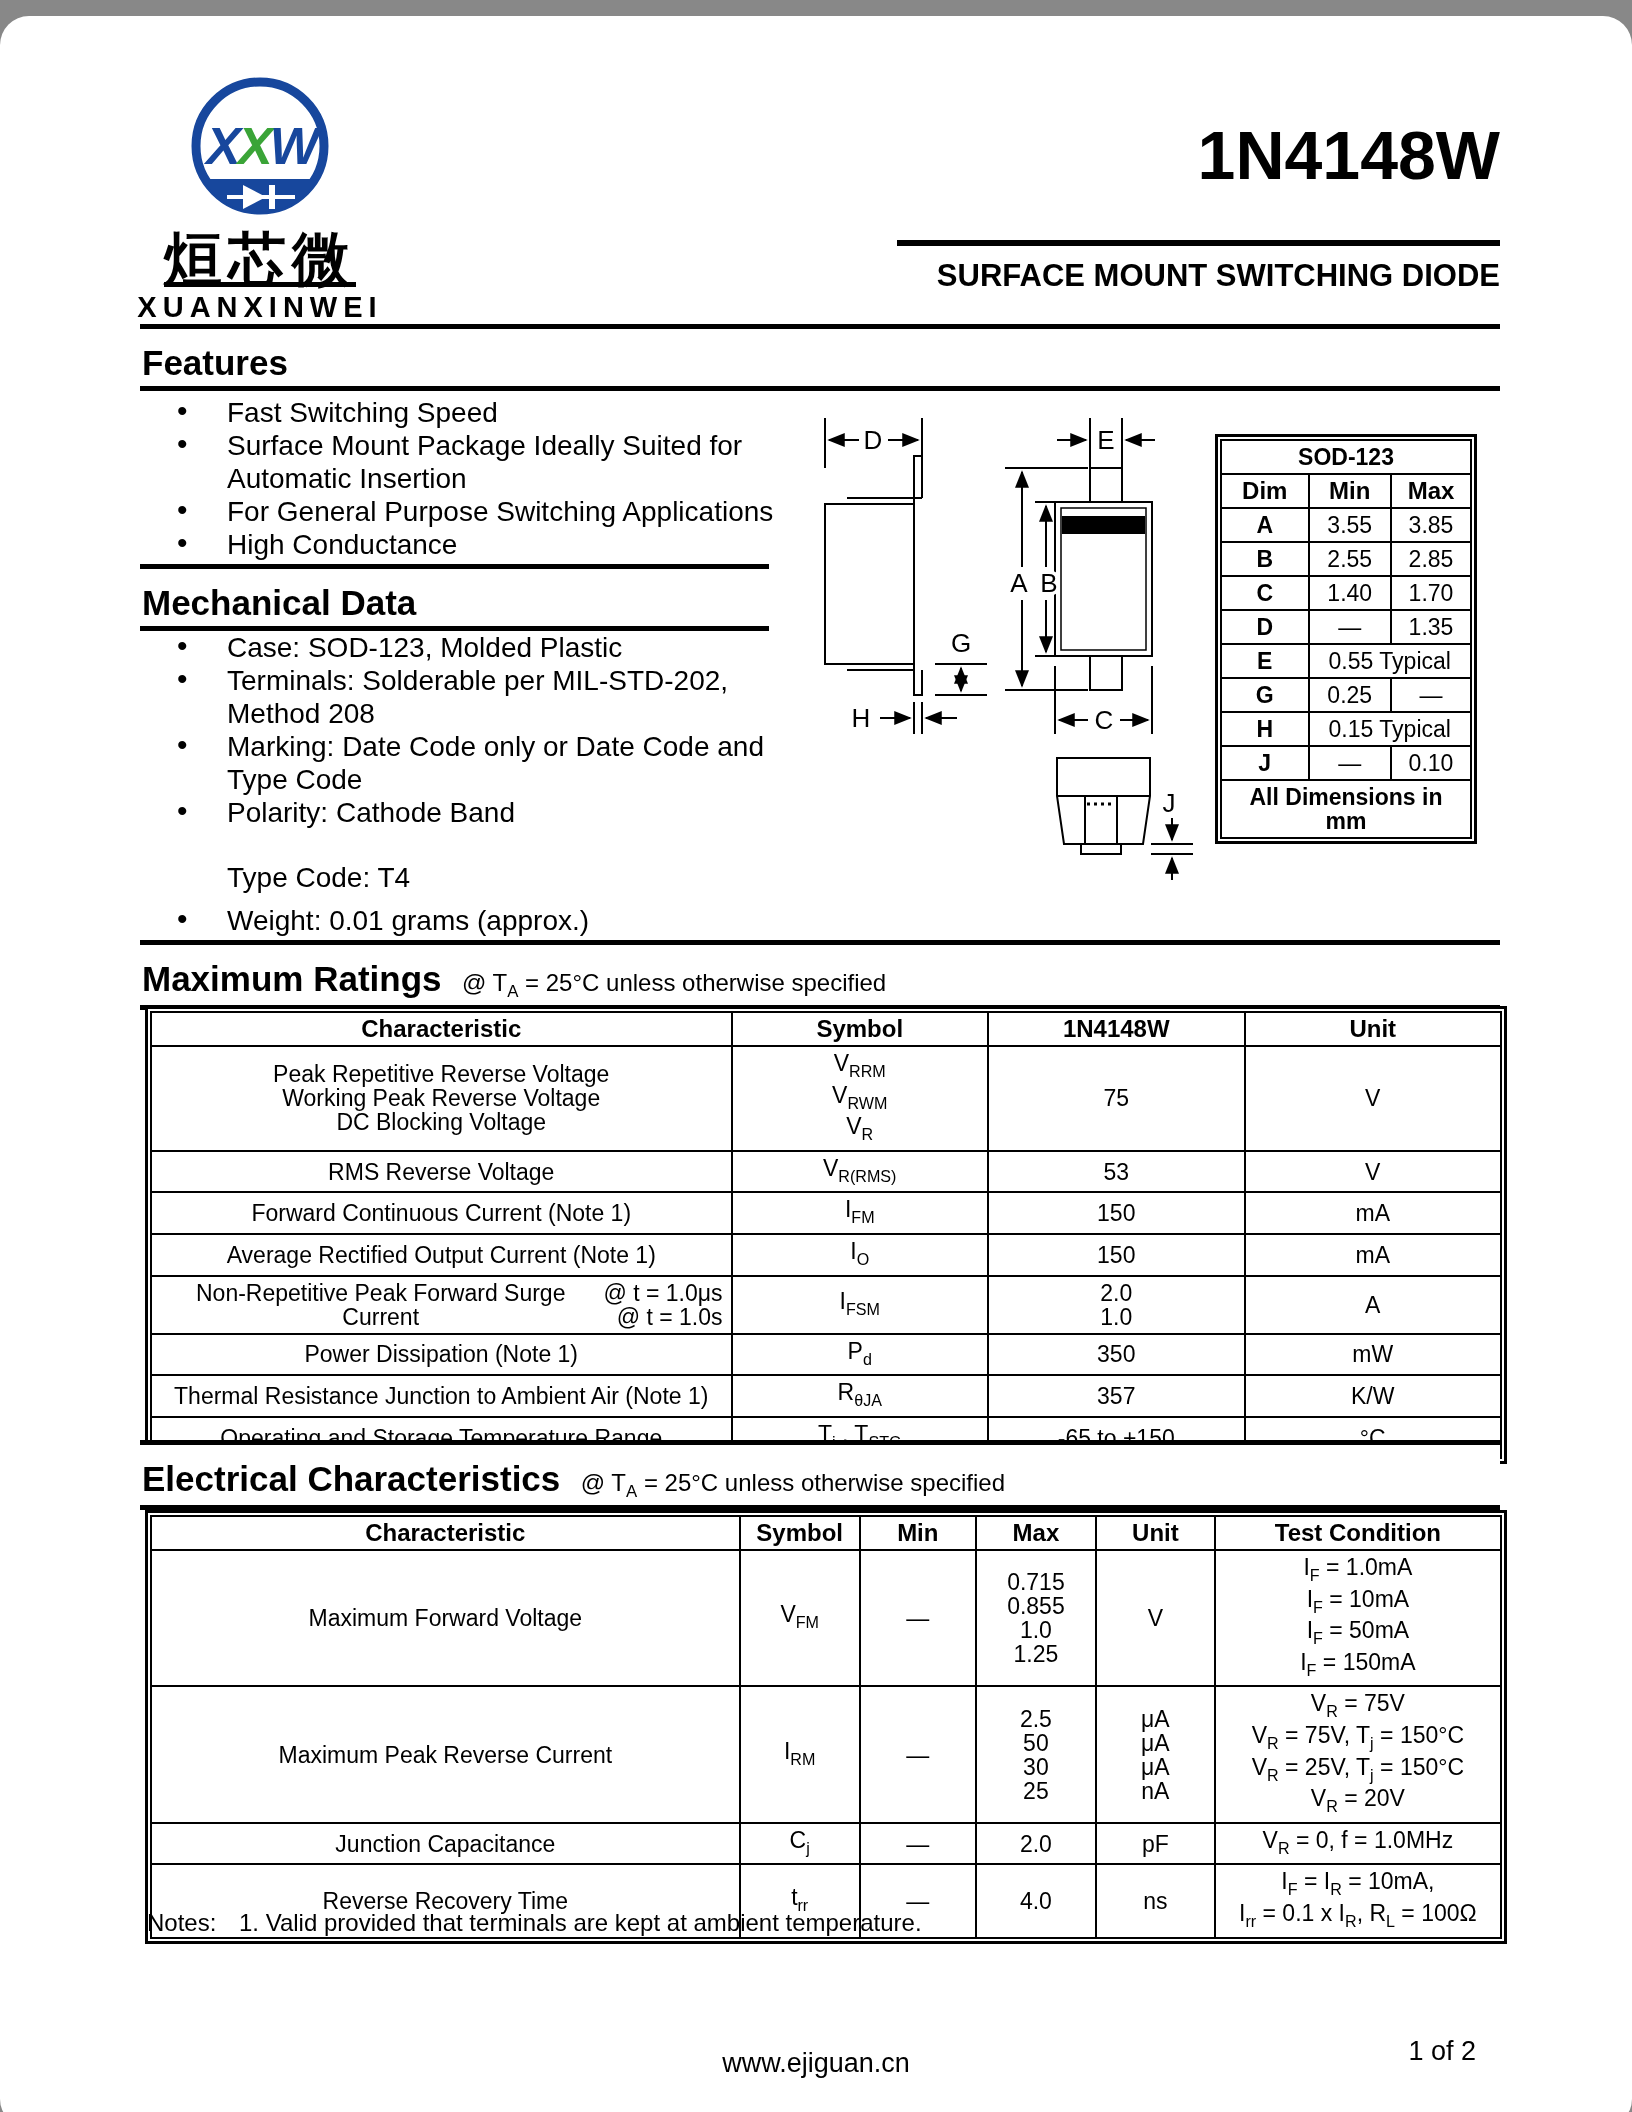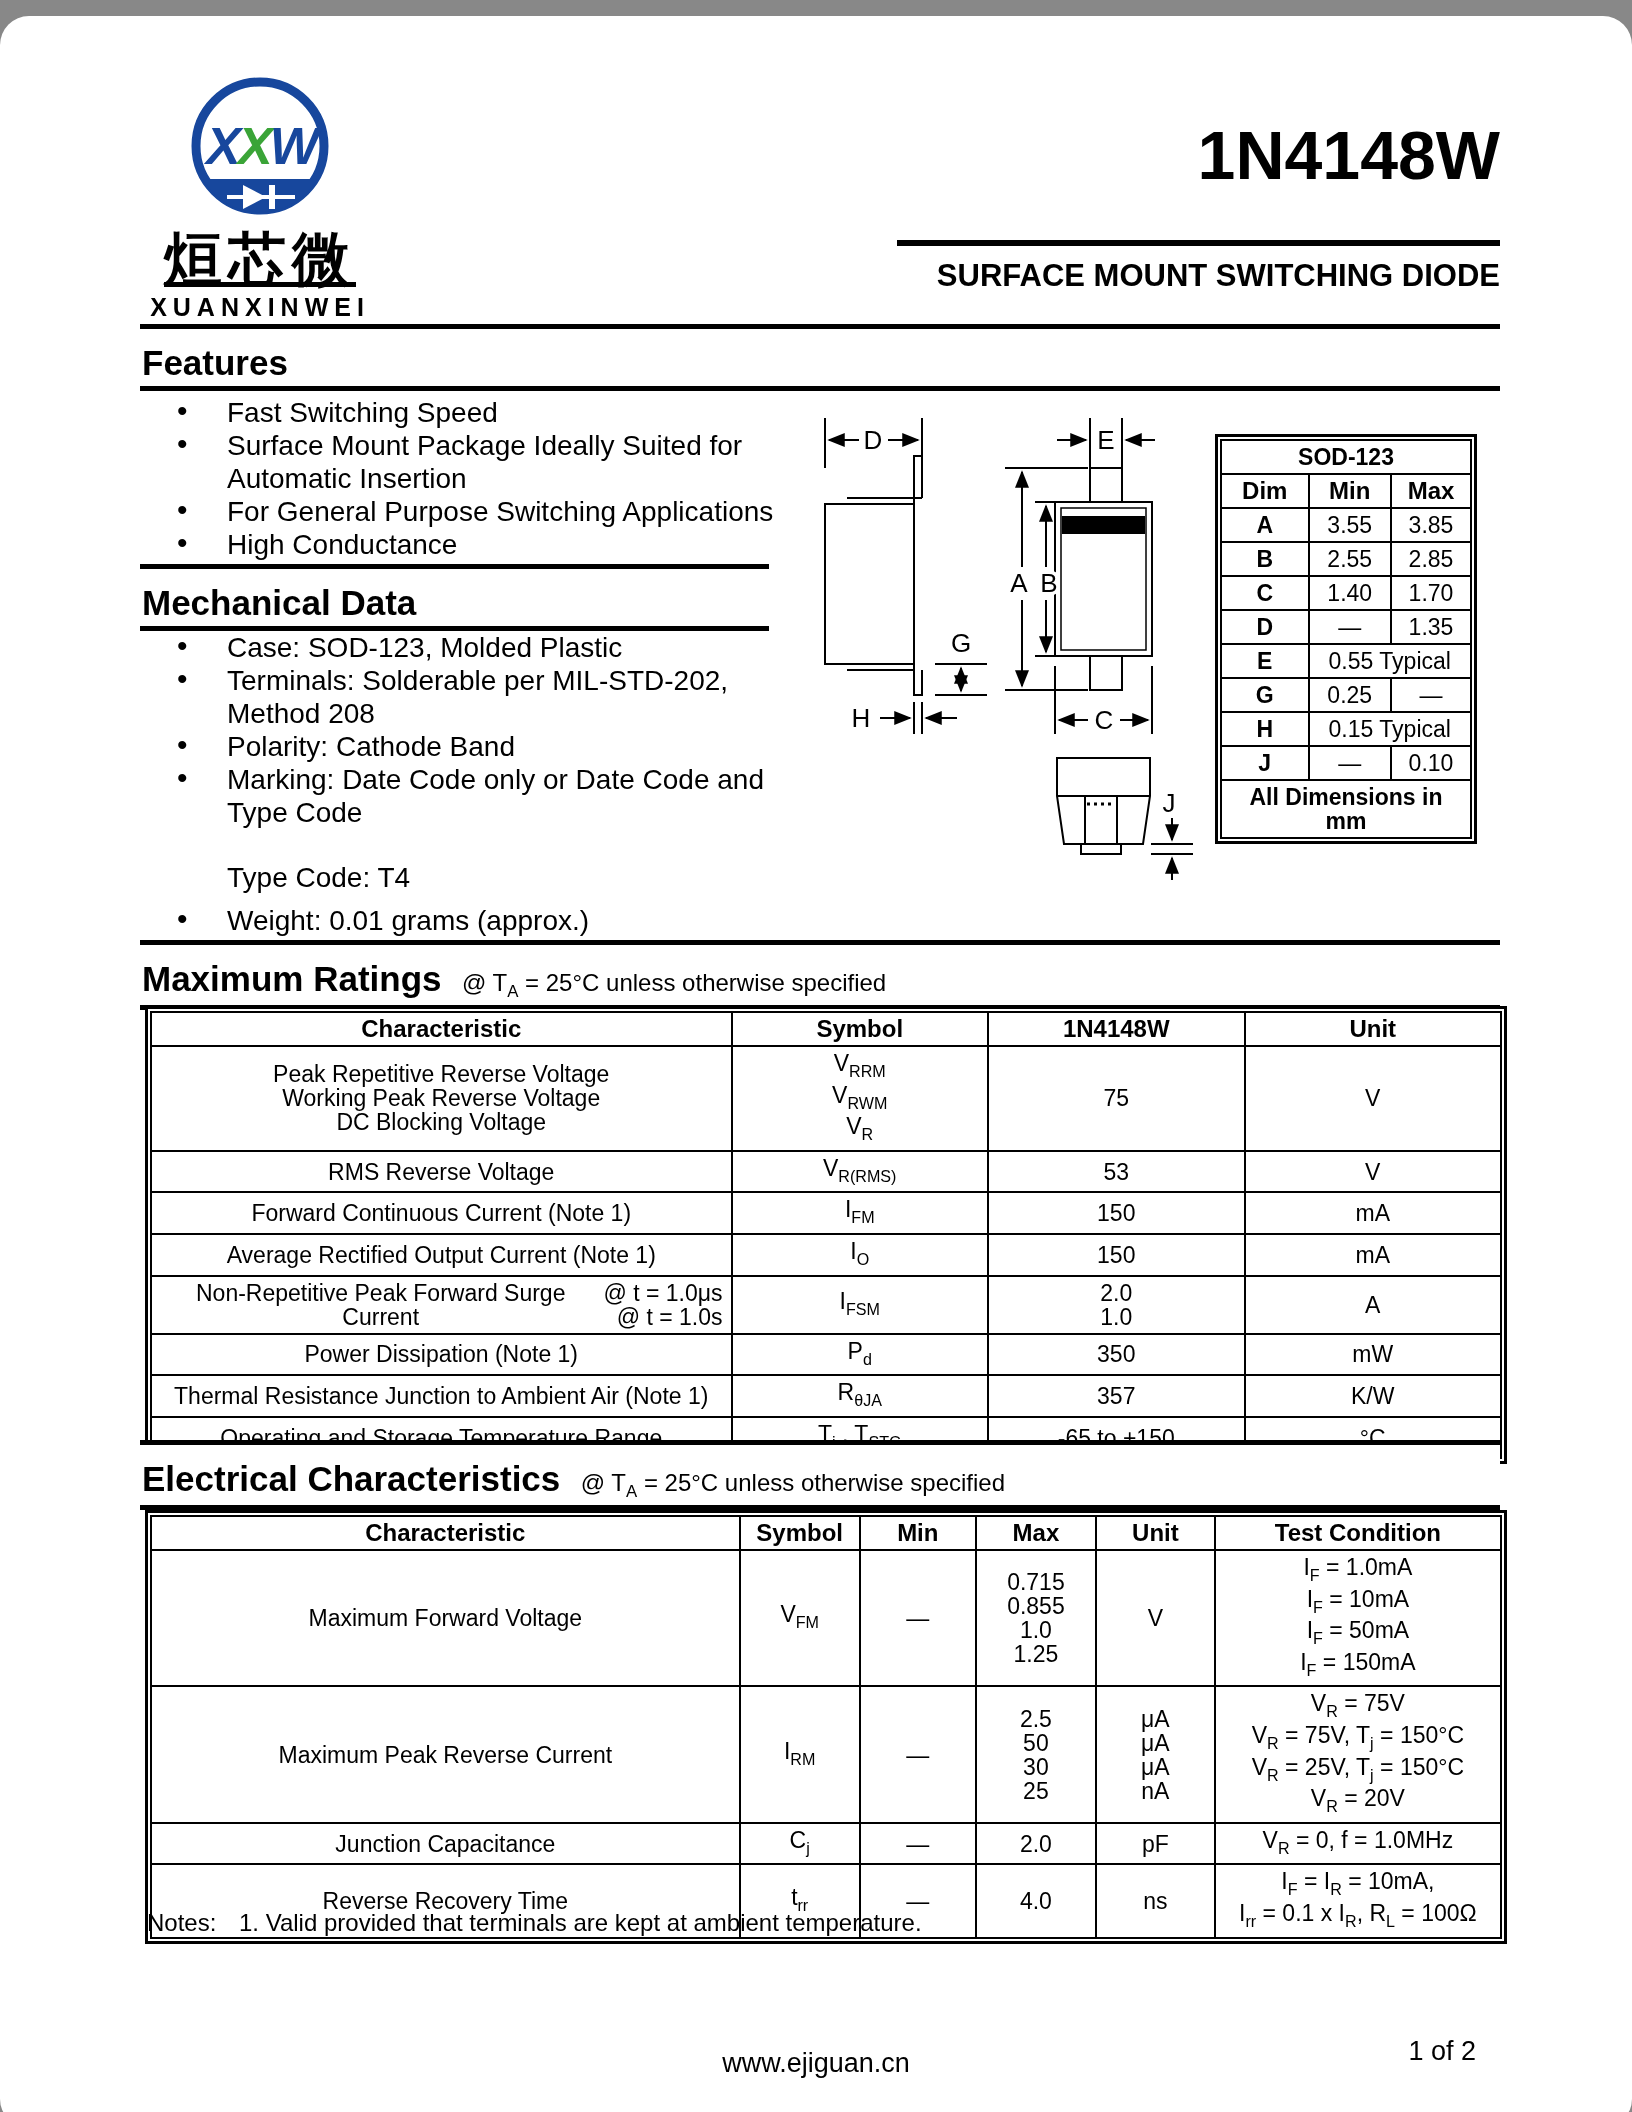--- a/index.html
+++ b/index.html
@@ -3,21 +3,21 @@
 <meta charset="utf-8">
 <style>
   html,body { margin:0; padding:0; background:#888; }
   .page { position:relative; width:1632px; height:2112px; background:#ffffff; color:#000;
           font-family:"Liberation Sans", sans-serif; overflow:hidden; margin:16px auto;border-radius:29px; }
   .abs { position:absolute; }
 
   
   .logo-block { position:absolute; left:135px; top:55px; width:250px; text-align:center; }
   .logo-cn { font-size:58px; font-weight:bold; letter-spacing:6px; line-height:64px; margin-top:2px;text-decoration:underline; }
-  .logo-latin { font-size:25px; font-weight:bold; letter-spacing:6px; line-height:28px; margin-top:2px; }
+  .logo-latin { font-size:29px; font-weight:bold; letter-spacing:6px; line-height:28px; margin-top:2px; }
   .part-title { position:absolute; right:132px; top:100px; font-size:68px; font-weight:bold; line-height:78px; }
   .title-rule { position:absolute; left:897px; right:132px; top:224px; height:6px; background:#000; }
   .subtitle { position:absolute; right:132px; top:242px; font-size:31px; font-weight:bold; }
 
   
   .sec-block { position:absolute; border-top:5px solid #000; border-bottom:5px solid #000;
                padding:14px 0 3px 2px; background:#fff; }
   .sec-title { font-size:35px; font-weight:bold; }
   .sec-cond  { font-size:24px; font-weight:normal; margin-left:16px; }
 
@@ -84,22 +84,22 @@
       <li class="bullet-item">For General Purpose Switching Applications</li>
       <li class="bullet-item">High Conductance</li>
     </ul>
 
   <div class="sec-block" style="left:140px; width:627px; top:548px;">
     <span class="sec-title">Mechanical Data</span>
   </div>
   <ul class="blist abs" style="left:165px; top:615px; width:645px;">
       <li class="bullet-item">Case: SOD-123, Molded Plastic</li>
       <li class="bullet-item">Terminals: Solderable per MIL-STD-202,<br>Method 208</li>
+      <li class="bullet-item">Marking:  Date Code only or Date Code and<br>Type Code</li>
       <li class="bullet-item">Polarity: Cathode Band</li>
-      <li class="bullet-item">Marking:  Date Code only or Date Code and<br>Type Code</li>
     </ul>
   <div class="plain-indent abs" style="left:227px; top:845px;">Type Code: T4</div>
   <div class="bullet-item abs blist" style="left:165px; top:888px; width:645px;">Weight: 0.01 grams (approx.)</div>
 
   <svg class="abs" style="left:795px; top:388px;" width="400" height="500" viewBox="0 0 400 500">
     <defs>
       <marker id="arr" viewBox="0 0 10 8" refX="9" refY="4" markerWidth="9" markerHeight="7" orient="auto-start-reverse">
         <path d="M0,0 L10,4 L0,8 Z" fill="#000"></path>
       </marker>
     </defs>

